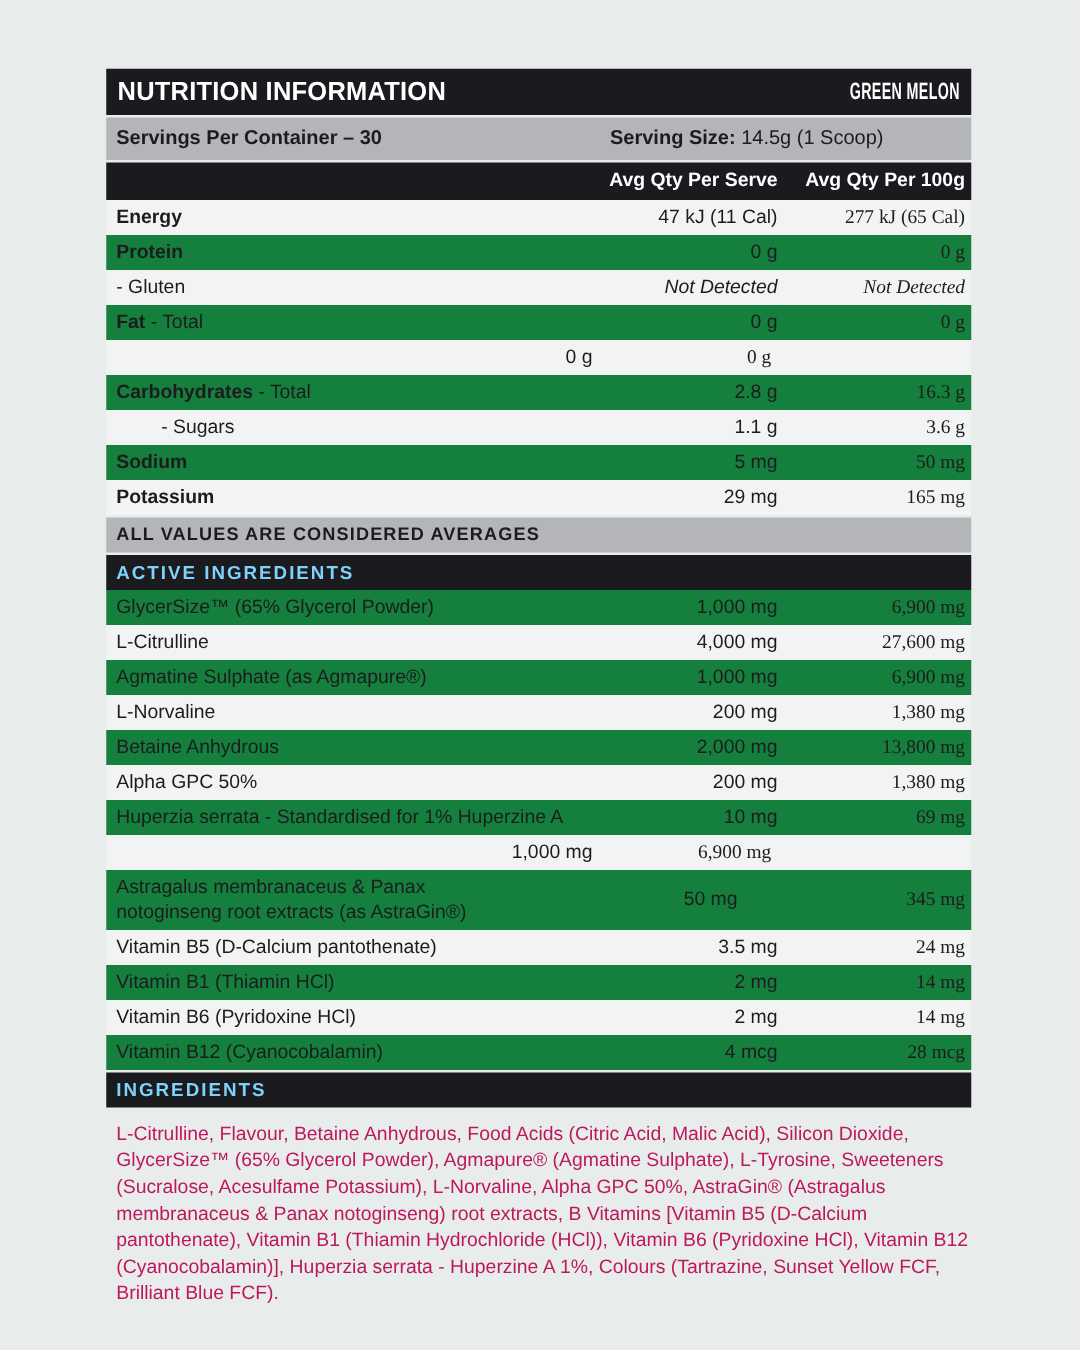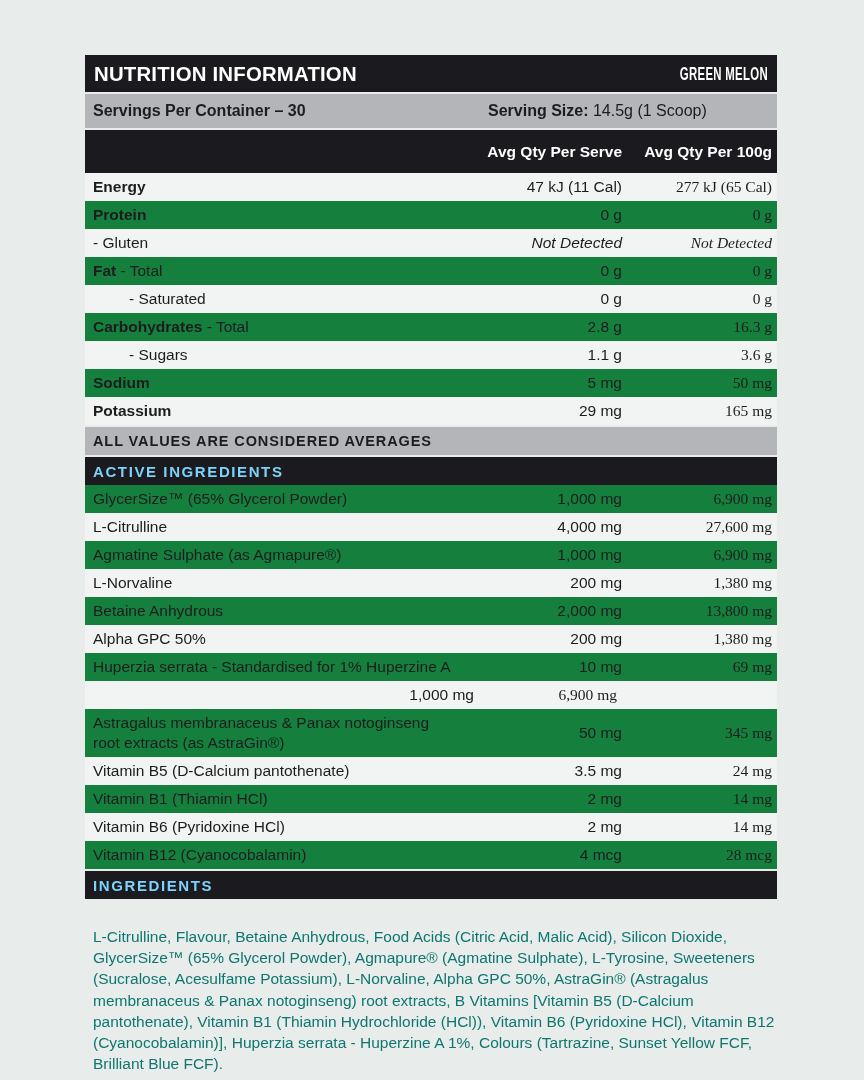--- a/index.html
+++ b/index.html
@@ -33,61 +33,61 @@
     background:#b3b5b8;
     height:34px;margin-top:2px;
     position:relative;
     font-size:16px;
   }
   .serving-band .left{position:absolute;left:8px;top:50%;transform:translateY(-50%);font-weight:bold;text-align:right;}
   .serving-band .right{position:absolute;left:403px;top:50%;transform:translateY(-50%);white-space:nowrap;}
   .serving-band .right .lbl{font-weight:bold;}
   .colhead{
     background:#1b1a1e;margin-top:2px;
-    height:43px;
+    height:30px;
     display:grid;grid-template-columns:1fr 148px 155px;align-items:center;
     color:#fff;font-weight:bold;font-size:15.5px;
   }
   .colhead .c2{text-align:right;}
   .colhead .c3{text-align:right;padding-right:5px;}
   
   .row{
     display:grid;grid-template-columns:1fr 148px 155px;
     align-items:center;
     min-height:28px;
     font-size:15.5px;
   }
   .row .c1{padding-left:8px;}
   .row .c2{text-align:right;}
   .row .c3{text-align:right;padding-right:5px;font-family:Liberation Serif, serif;}
   .r-light{background:#f2f4f3;}
   .r-dark{background:#15803d;}
   .b{font-weight:bold;}
   .it{font-style:italic;}
   .indent{padding-left:44px !important;}
-  .tall{min-height:48px;}
+  .tall{min-height:48px;gap:32px;}
   .tall .c1{max-width:352px;line-height:1.3;padding-top:4px;padding-bottom:4px;}
   
   .note-band{
     background:#b3b5b8;height:28px;margin-top:2px;
     display:flex;align-items:center;padding-left:8px;
     font-weight:bold;font-size:14.5px;letter-spacing:.9px;
   }
   .sec-bar{
     background:#1b1a1e;height:28px;margin-top:2px;
     display:flex;align-items:center;padding-left:8px;
     color:#7dd3fc;font-weight:bold;font-size:15px;letter-spacing:1.6px;
   }
   
   .ingredients-text{
-    padding:27px 0 0 8px;
+    padding:11px 0 0 8px;
     width:684px;
     font-size:15.5px;
     line-height:1.36;
-    color:#0f766e;
+    color:#be185d;
   }
 </style>
 </head>
 <body>
 
 <div class="panel">
 
   <div class="title-bar">
     <span class="title">NUTRITION INFORMATION</span>
     <span class="variant">GREEN MELON</span>
@@ -118,21 +118,20 @@
     <span class="c1"><span class="b"></span><span>- Gluten</span></span>
     <span class="c2 it">Not Detected</span>
     <span class="c3 it">Not Detected</span>
   </div>
   <div class="row r-dark">
     <span class="c1"><span class="b">Fat</span><span> - Total</span></span>
     <span class="c2">0 g</span>
     <span class="c3">0 g</span>
   </div>
   <div class="row r-light">
-    <span class="c1 indent"><span class="b"></span><span>- Saturated</span></span>
     <span class="c2">0 g</span>
     <span class="c3">0 g</span>
   </div>
   <div class="row r-dark">
     <span class="c1"><span class="b">Carbohydrates</span><span> - Total</span></span>
     <span class="c2">2.8 g</span>
     <span class="c3">16.3 g</span>
   </div>
   <div class="row r-light">
     <span class="c1 indent"><span class="b"></span><span>- Sugars</span></span>

